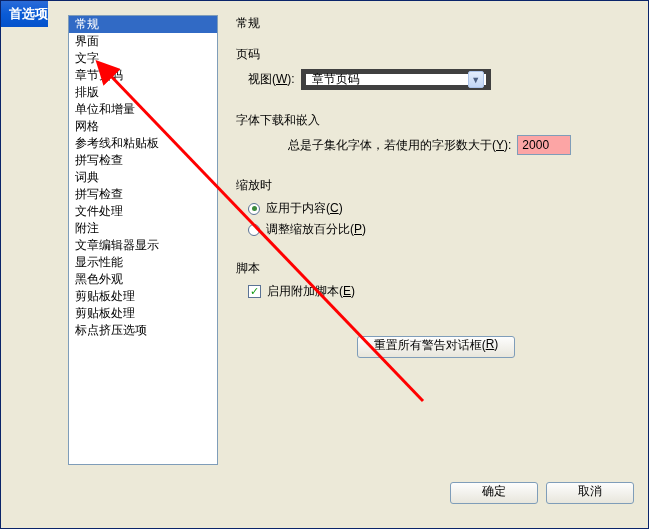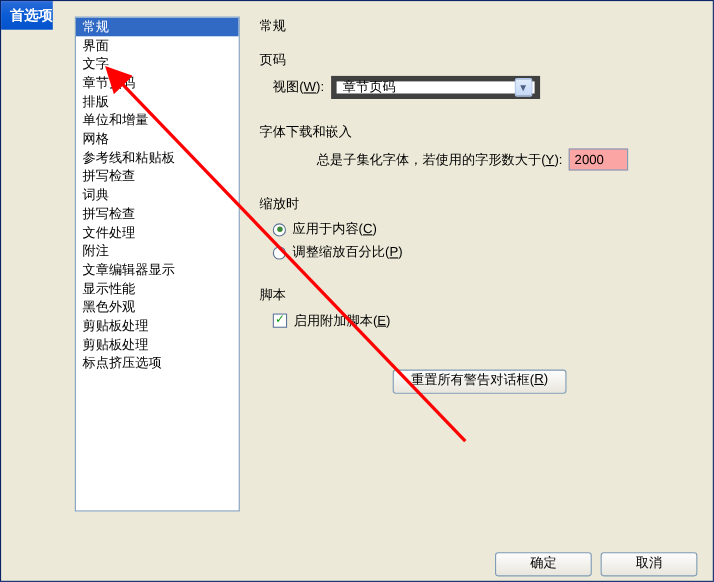--- a/index.html
+++ b/index.html
@@ -153,21 +153,21 @@
     cursor: default;
   }
   .reset-row {
     margin-top: 14px;
     display: flex;
     justify-content: center;
   }
   .footer {
     position: absolute;
     right: 14px;
-    bottom: 4px;
+    bottom: 24px;
     display: flex;
     gap: 8px;
     padding-left: 24px;
   }
   .footer .btn {
     width: 88px;
     padding: 0;
   }
   .arrow-overlay {
     position: absolute;

